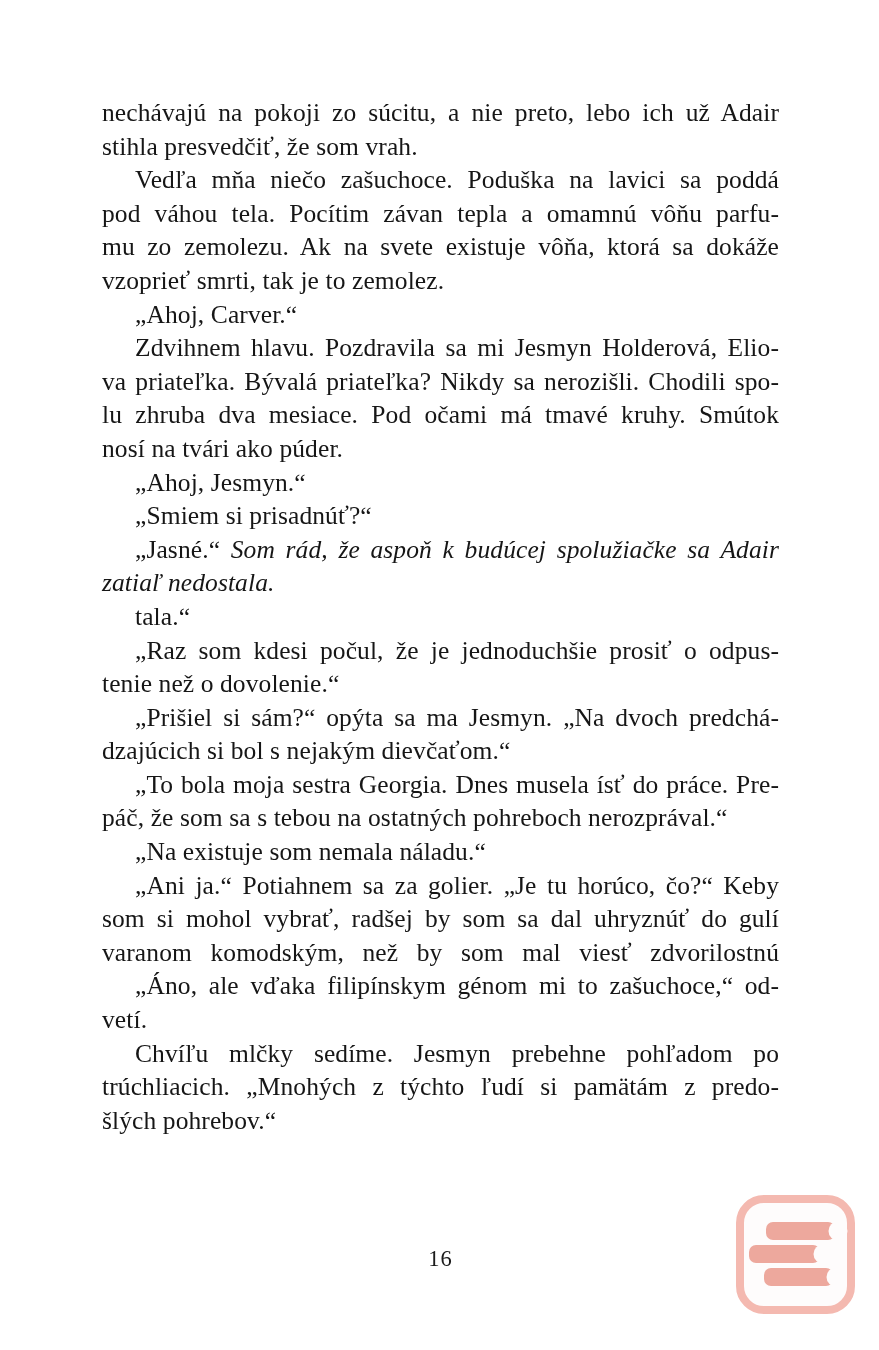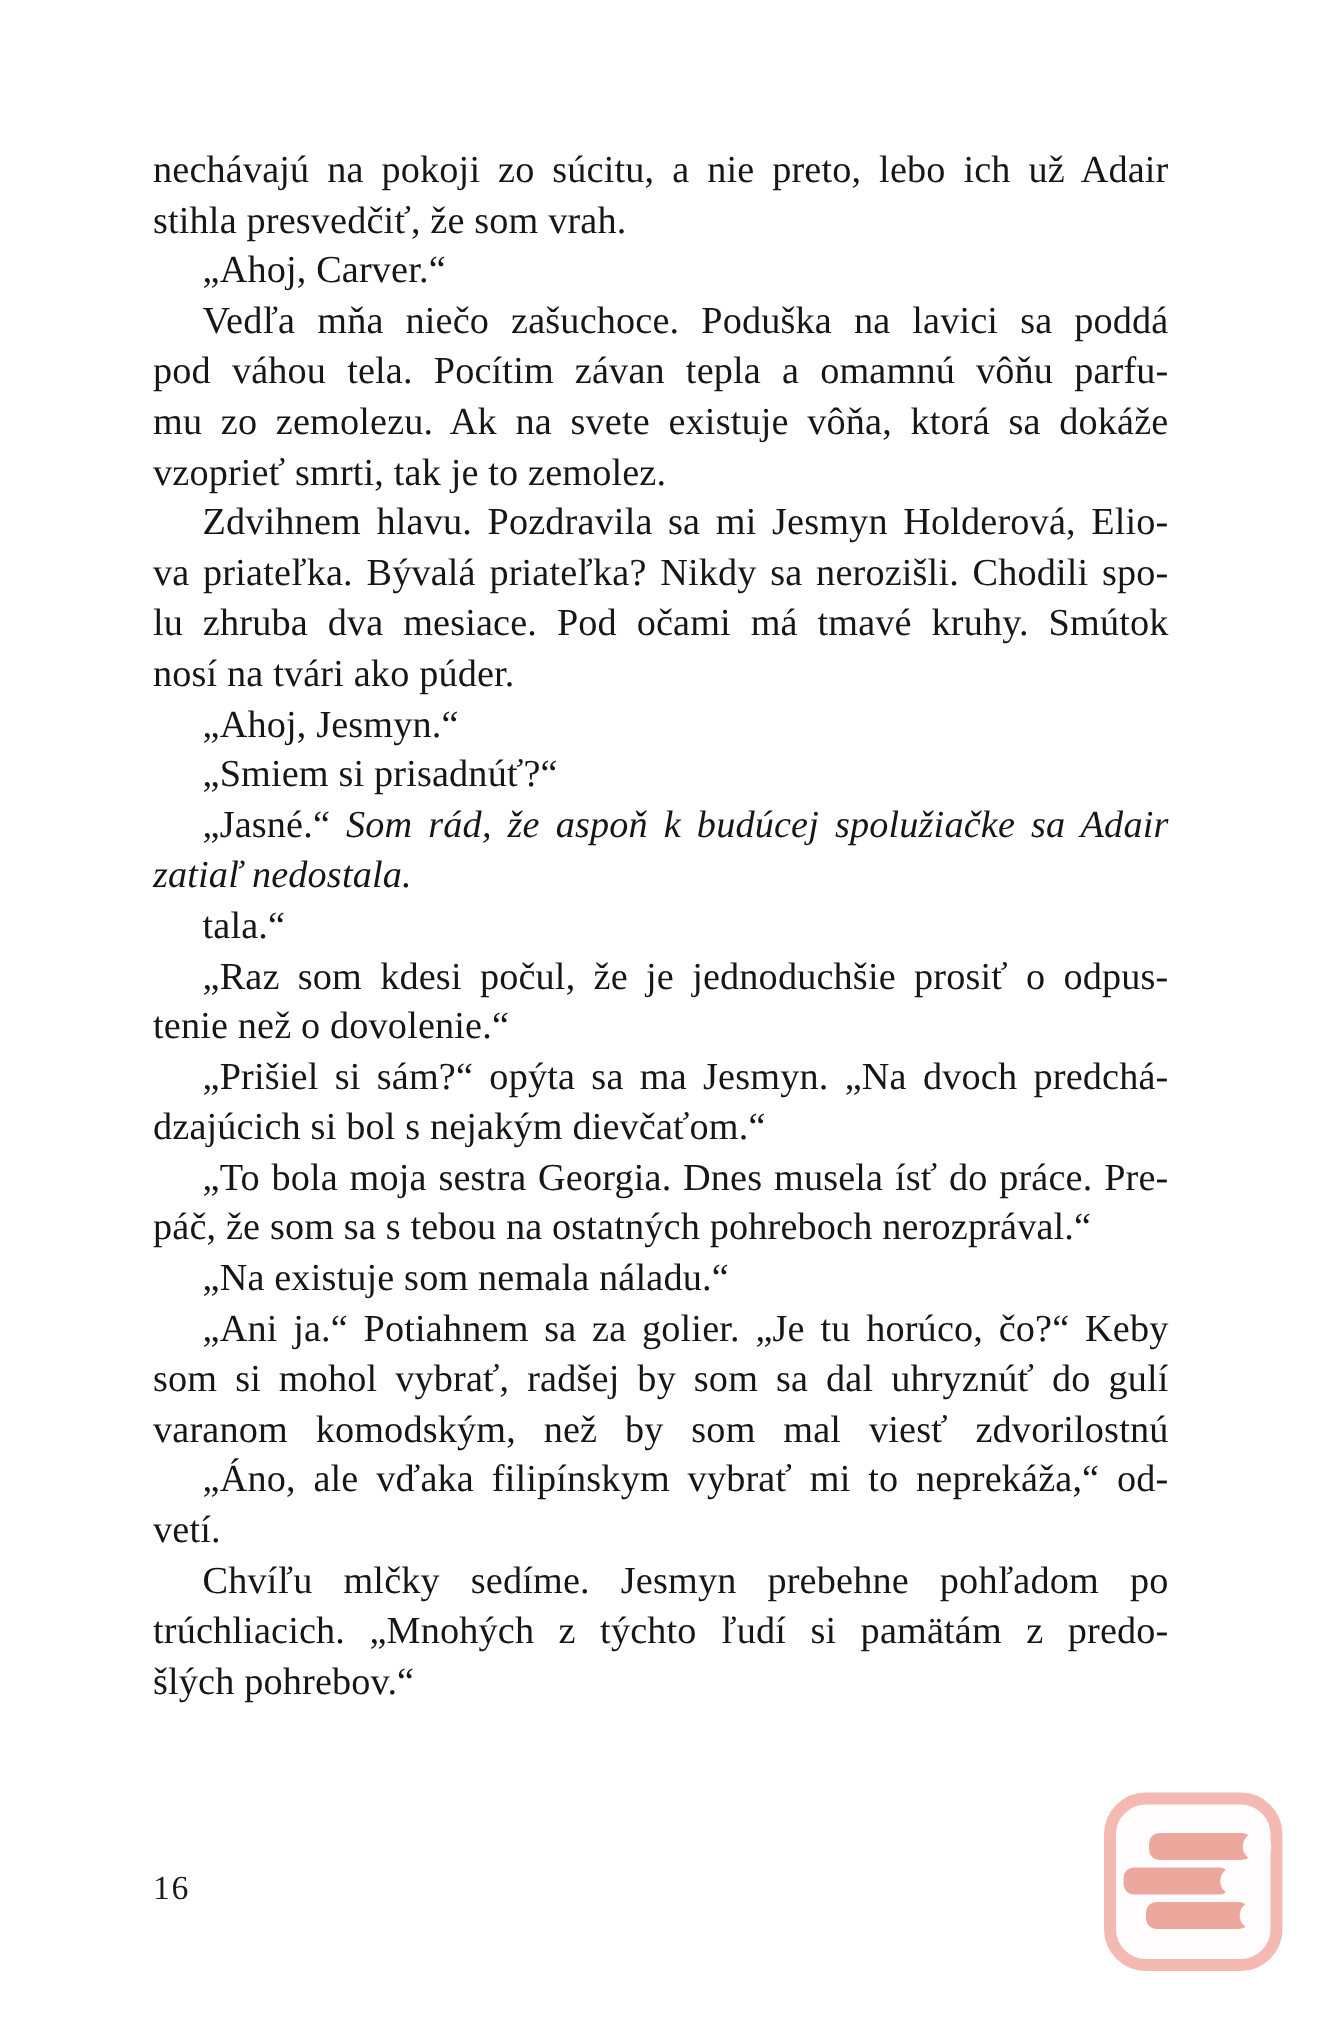--- a/index.html
+++ b/index.html
@@ -32,20 +32,21 @@
     white-space: normal;
   }
   .line.last { text-align-last: left; }
   .para.indent .line:first-child { text-indent: 33px; }
   .it { font-style: italic; }
   .page-number {
     position: absolute;
     left: 102px;
     top: 1246px;
     width: 677px;
+    text-align: center;
     font-size: 22.5px;
     color: #1b1b1b;
     letter-spacing: 1px;
   }
   .watermark {
     position: absolute;
     right: 23px;
     bottom: 25px;
     width: 121px;
     height: 121px;
@@ -55,27 +56,27 @@
 <body>
 
 <div class="book-page">
 
   <div class="text-block">
       <div class="para">
         <div class="line"><span>nechávajú na pokoji zo súcitu, a nie preto, lebo ich už Adair</span></div>
         <div class="line last"><span>stihla presvedčiť, že som vrah.</span></div>
       </div>
       <div class="para indent">
-        <div class="line last"><span>„Ahoj, Carver.“</span></div>
-      </div>
-      <div class="para indent">
         <div class="line"><span>Vedľa mňa niečo zašuchoce. Poduška na lavici sa poddá</span></div>
         <div class="line"><span>pod váhou tela. Pocítim závan tepla a omamnú vôňu parfu-</span></div>
         <div class="line"><span>mu zo zemolezu. Ak na svete existuje vôňa, ktorá sa dokáže</span></div>
         <div class="line last"><span>vzoprieť smrti, tak je to zemolez.</span></div>
+      </div>
+      <div class="para indent">
+        <div class="line last"><span>„Ahoj, Carver.“</span></div>
       </div>
       <div class="para indent">
         <div class="line"><span>Zdvihnem hlavu. Pozdravila sa mi Jesmyn Holderová, Elio-</span></div>
         <div class="line"><span>va priateľka. Bývalá priateľka? Nikdy sa nerozišli. Chodili spo-</span></div>
         <div class="line"><span>lu zhruba dva mesiace. Pod očami má tmavé kruhy. Smútok</span></div>
         <div class="line last"><span>nosí na tvári ako púder.</span></div>
       </div>
       <div class="para indent">
         <div class="line last"><span>„Ahoj, Jesmyn.“</span></div>
       </div>
@@ -103,21 +104,21 @@
       </div>
       <div class="para indent">
         <div class="line last"><span>„Na existuje som nemala náladu.“</span></div>
       </div>
       <div class="para indent">
         <div class="line"><span>„Ani ja.“ Potiahnem sa za golier. „Je tu horúco, čo?“ Keby</span></div>
         <div class="line"><span>som si mohol vybrať, radšej by som sa dal uhryznúť do gulí</span></div>
         <div class="line"><span>varanom komodským, než by som mal viesť zdvorilostnú</span></div>
       </div>
       <div class="para indent">
-        <div class="line"><span>„Áno, ale vďaka filipínskym vybrať mi to neprekáža,“ od-</span></div>
+        <div class="line"><span>„Áno, ale vďaka filipínskym génom mi to zašuchoce,“ od-</span></div>
         <div class="line last"><span>vetí.</span></div>
       </div>
       <div class="para indent">
         <div class="line"><span>Chvíľu mlčky sedíme. Jesmyn prebehne pohľadom po</span></div>
         <div class="line"><span>trúchliacich. „Mnohých z týchto ľudí si pamätám z predo-</span></div>
         <div class="line last"><span>šlých pohrebov.“</span></div>
       </div>
     </div>
 
   <div class="page-number">16</div>

